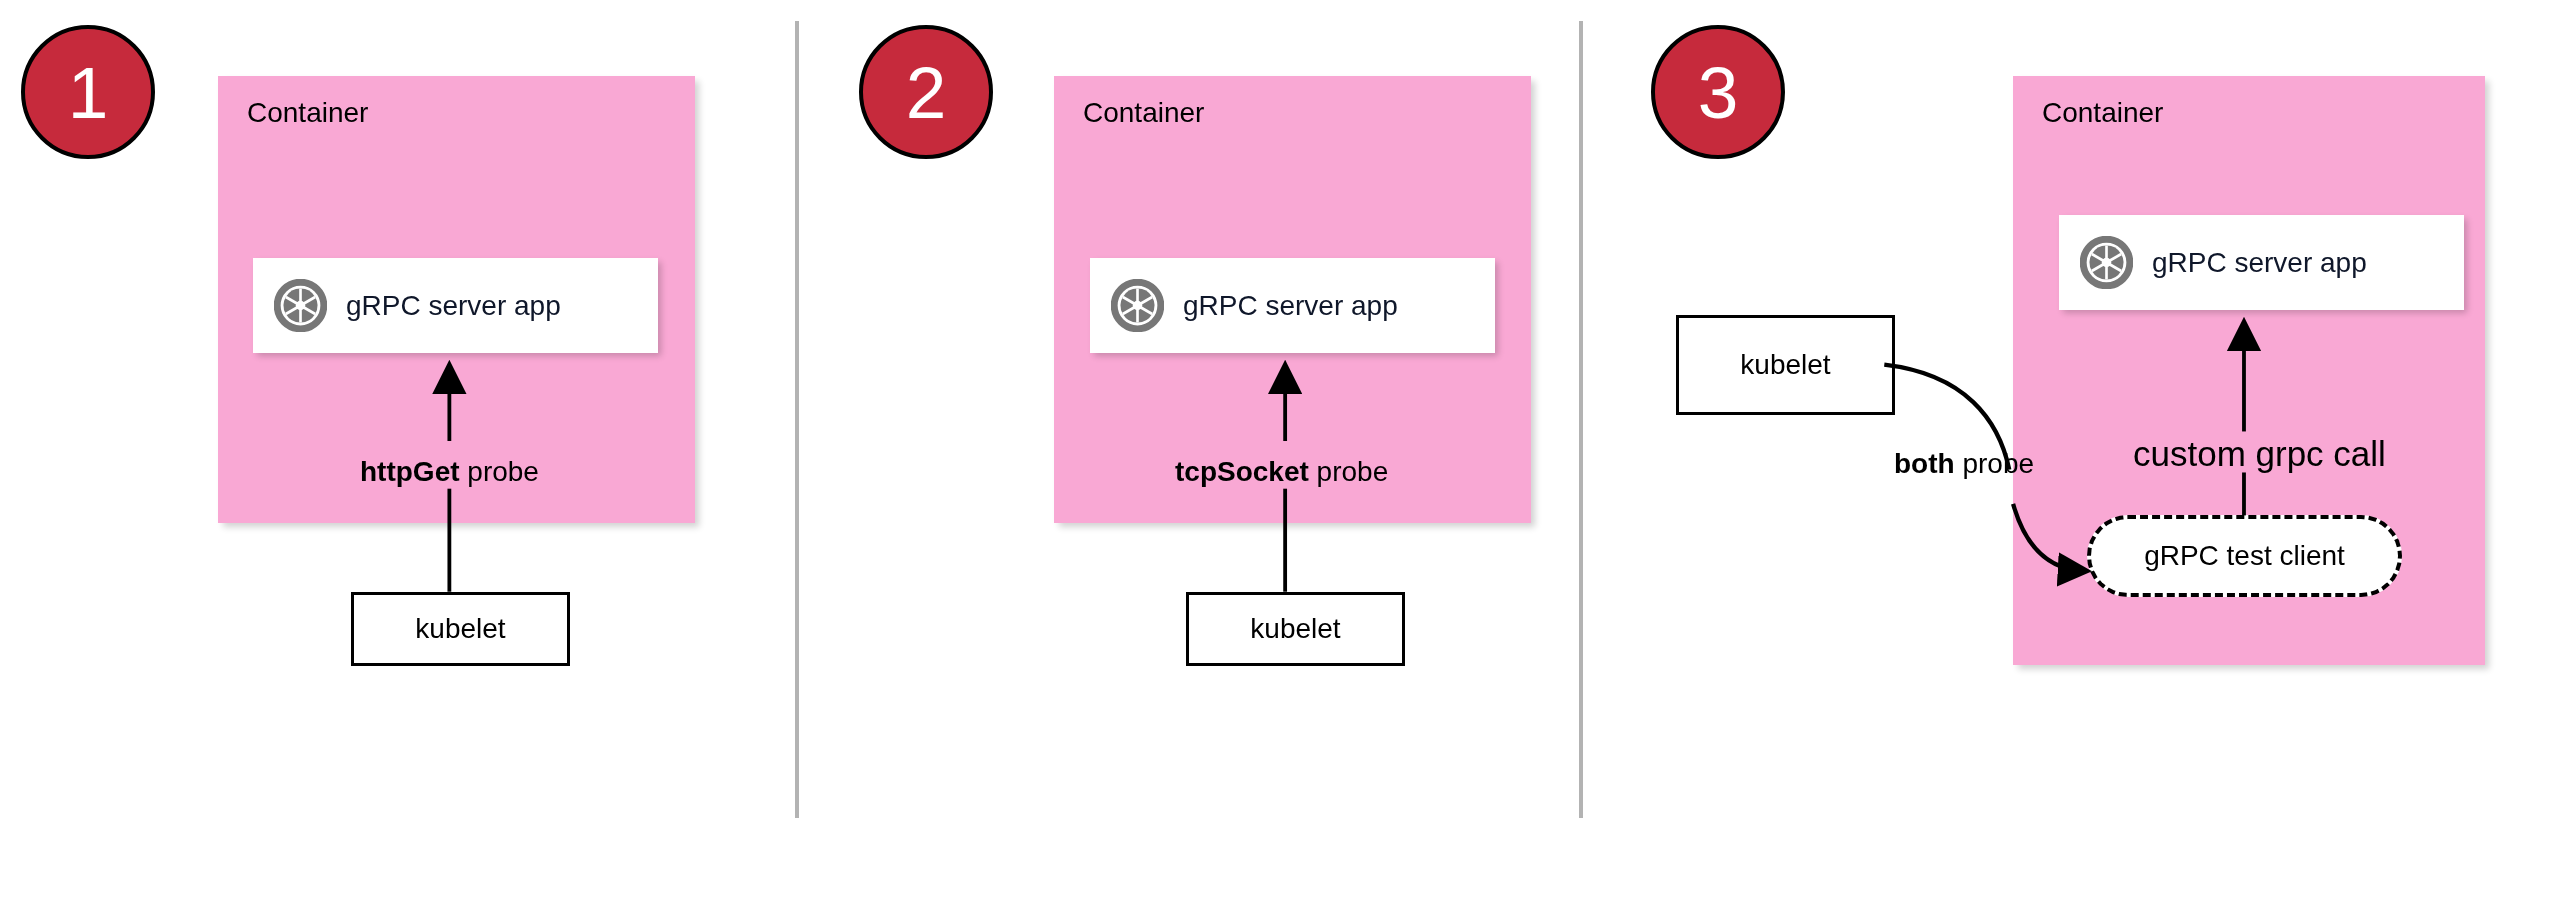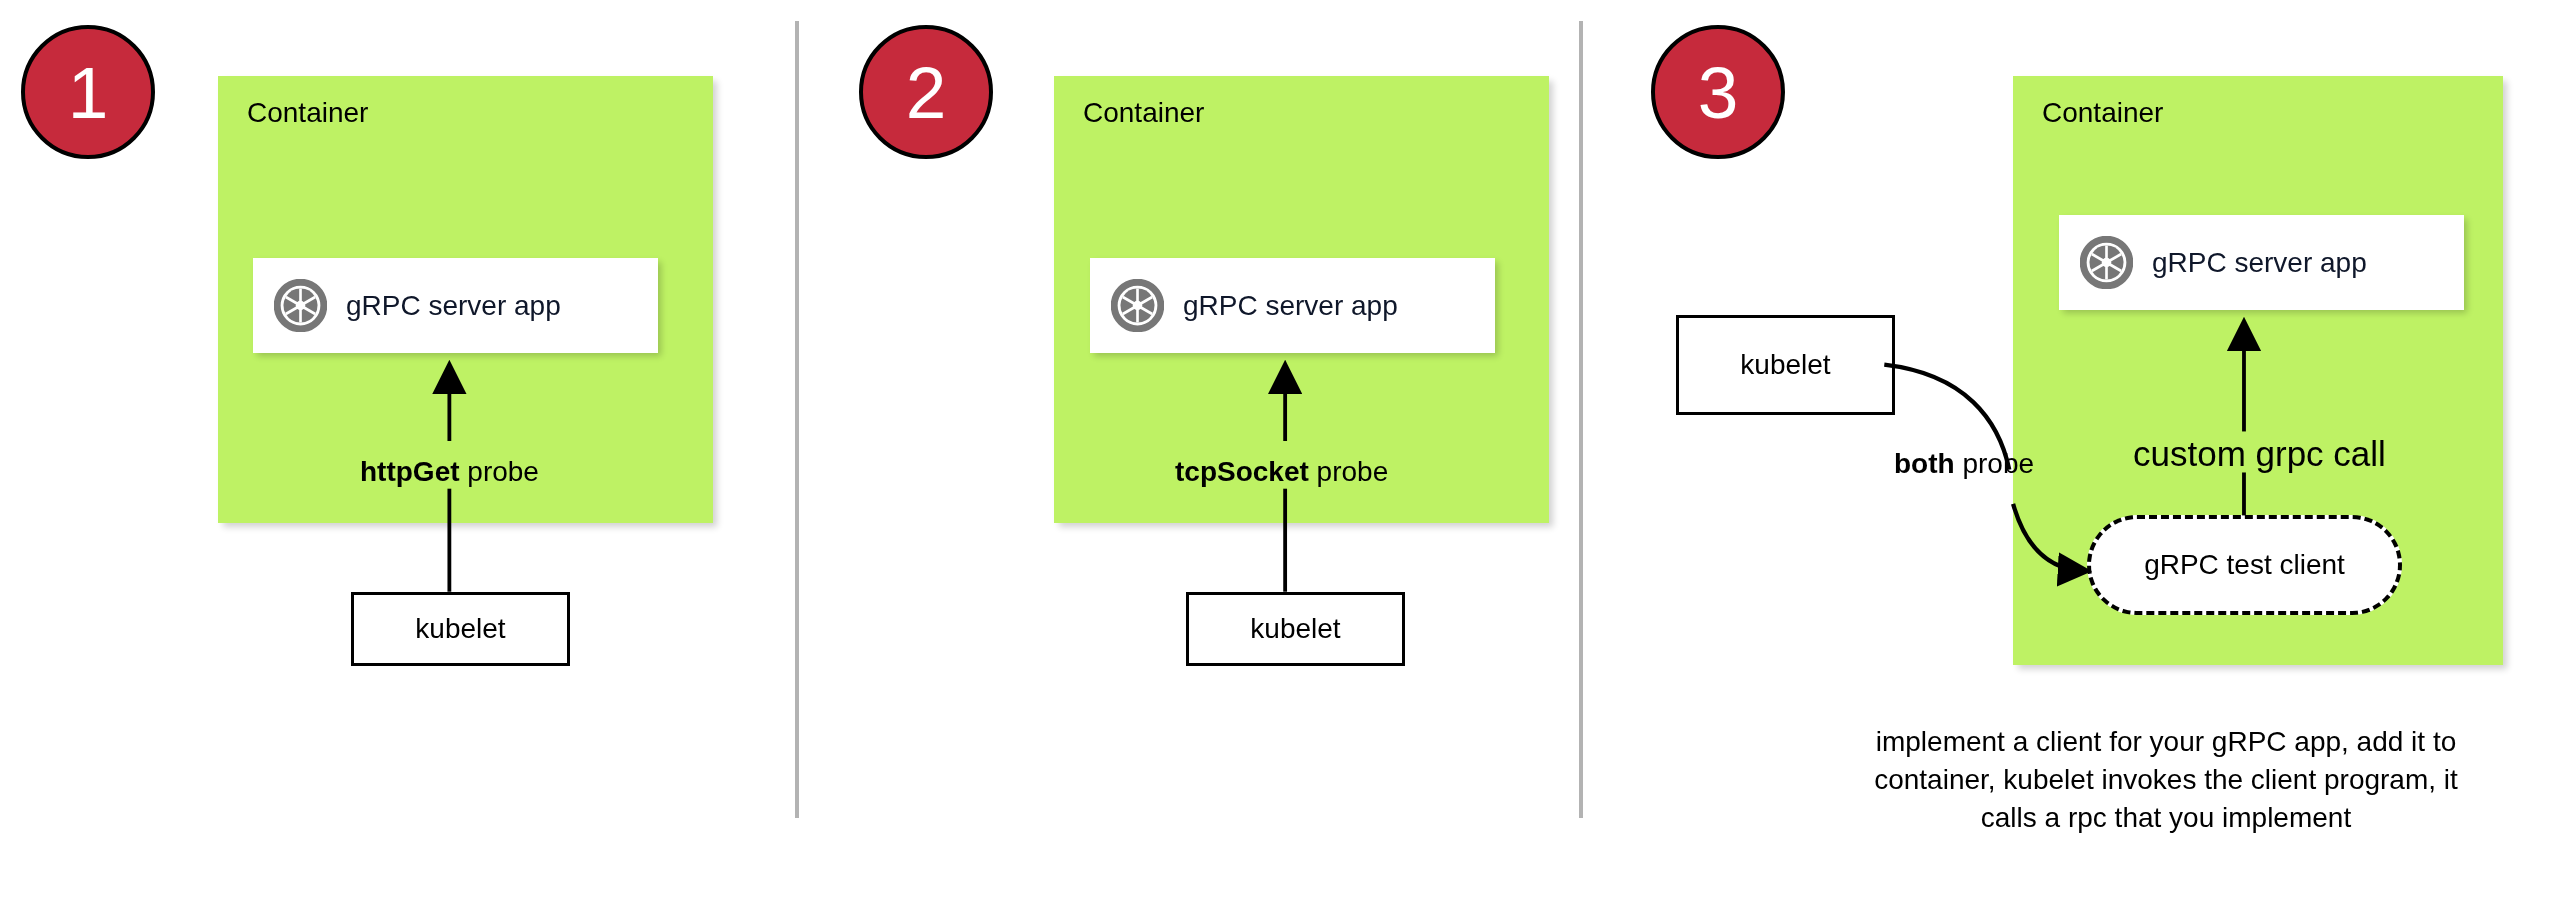--- a/index.html
+++ b/index.html
@@ -54,23 +54,22 @@
     line-height: 1;
     font-family: "Liberation Sans", sans-serif;
   }
   .badge.b1 { left: 21px;   top: 25px; }
   .badge.b2 { left: 859px;  top: 25px; }
   .badge.b3 { left: 1651px; top: 25px; }
 
   
   .container-box {
     position: absolute;
-    background: #bef264;
+    background: #f9a8d4;
     box-shadow: 4.8px 4.8px 6.7px rgba(0,0,0,0.18);
-    padding-left: 18px;
   }
   .container-label {
     position: absolute;
     left: 29px;
     top: 21px;
     font-size: 28px;
     color: #000000;
     white-space: nowrap;
   }
   .cbox1 { left: 218px;  top: 76px;  width: 477px; height: 447px; }
@@ -136,21 +135,21 @@
     height: 923px;
     pointer-events: none;
   }
 
   
   .dashed-pill {
     position: absolute;
     left: 2087px;
     top: 515px;
     width: 315px;
-    height: 100px;
+    height: 82px;
     border: 4.8px dashed #000000;
     border-radius: 52px;
     background: #ffffff;
     box-sizing: border-box;
     display: flex;
     align-items: center;
     justify-content: center;
     font-size: 28px;
     color: #000000;
     white-space: nowrap;
@@ -341,16 +340,15 @@
     <line x1="1347" y1="620" x2="1347" y2="512" stroke="#000000" stroke-width="4"></line>
     <line x1="1347" y1="462" x2="1347" y2="388" stroke="#000000" stroke-width="4" marker-end="url(#arrowhead)"></line>
 
     <path d="M1975 382 C 2060 392, 2095 440, 2106 492" stroke="#000000" stroke-width="4.5" fill="none"></path>
     <path d="M2110 528 C 2122 570, 2145 596, 2182 598" stroke="#000000" stroke-width="4.5" fill="none" marker-end="url(#arrowheadCurve)"></path>
 
     <line x1="2352" y1="540" x2="2352" y2="495" stroke="#000000" stroke-width="4"></line>
     <line x1="2352" y1="452" x2="2352" y2="343" stroke="#000000" stroke-width="4" marker-end="url(#arrowhead)"></line>
   </svg>
 
-  <div class="caption cap3">implement a client for your gRPC app, add it to container, kubelet invokes the client program, it calls a rpc that you implement</div>
 
 </div>
 
 
 </body></html>

